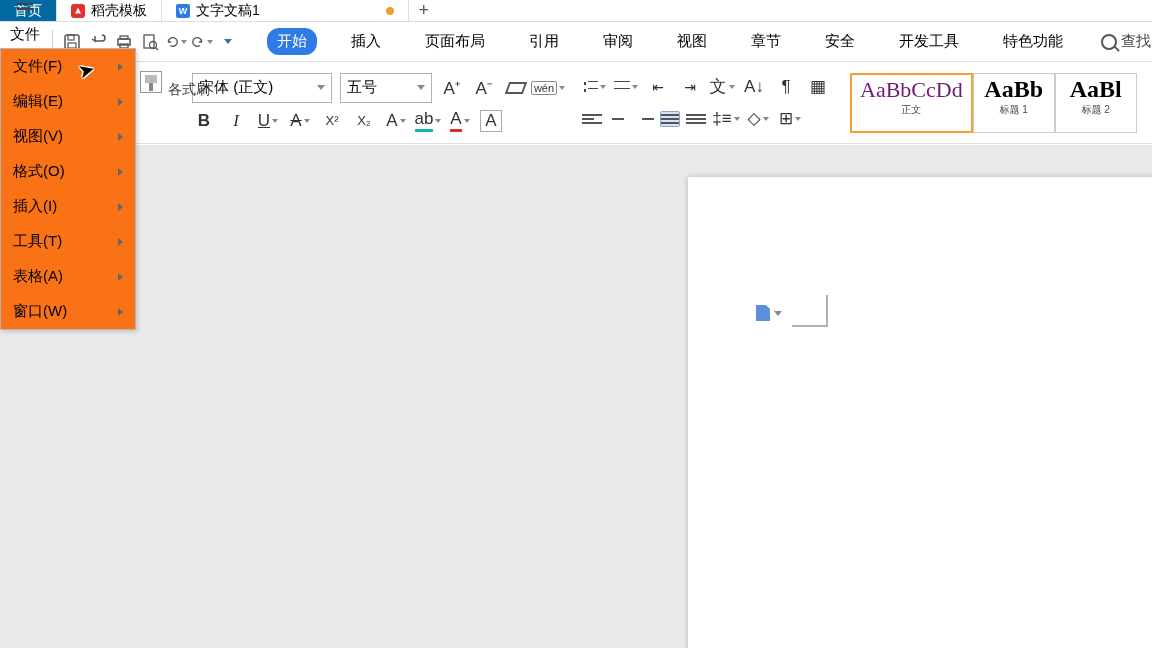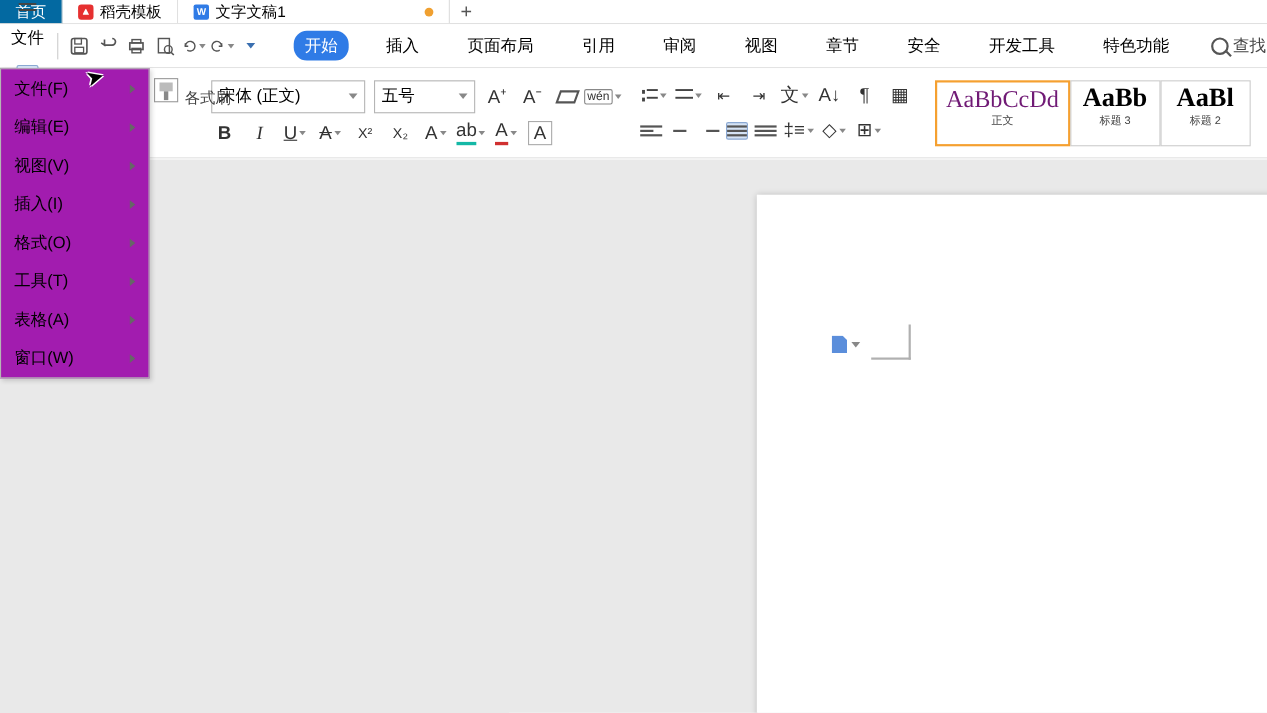--- a/index.html
+++ b/index.html
@@ -75,21 +75,21 @@
 .style-prev.big { font-weight:bold; font-size:24px; color:#000;}
 .style-name { font-size:10px; color:#444; }
 
 
 .fmtpainter-stub { position:absolute; left:140px; top:10px; font-size:14px; color:#444; }
 .fmtpainter-icon { width:22px;height:22px;border:1px solid #999; display:inline-block; position:relative; top:-1px; margin-right:2px;}
 .fmtpainter-icon::before{content:"";position:absolute;left:4px;top:3px;width:12px;height:8px;background:#bbb;}
 .fmtpainter-icon::after{content:"";position:absolute;left:8px;top:11px;width:4px;height:8px;background:#888;}
 
 
-.file-menu { position:absolute; left:0; top:62px; width:136px; background:#a21caf; border:1px solid #b5b5b5; box-shadow:2px 2px 4px rgba(0,0,0,.15); z-index:20; }
+.file-menu { position:absolute; left:0; top:48px; width:136px; background:#f97316; border:1px solid #b5b5b5; box-shadow:2px 2px 4px rgba(0,0,0,.15); z-index:20; }
 .file-menu-item { display:flex; justify-content:space-between; align-items:center; padding:8px 12px; font-size:15px; }
 .file-menu-item .arrow-r { width:0;height:0;border-top:4px solid transparent;border-bottom:4px solid transparent;border-left:5px solid #666; }
 
 
 .workspace { position:absolute; left:0; top:145px; right:0; bottom:0; background:#e9e9e9; overflow:hidden; }
 .page { position:absolute; left:688px; top:32px; width:560px; height:780px; background:#fff; box-shadow:0 0 6px rgba(0,0,0,.2); }
 .page-mark { position:absolute; left:104px; top:118px; width:36px;height:32px; border-right:2px solid #b0b0b0; border-bottom:2px solid #b0b0b0; }
 .doc-tag { position:absolute; left:68px; top:128px; display:flex; align-items:center; gap:4px; }
 .doc-tag .pg { width:14px;height:16px;background:#5b8edb; clip-path:polygon(0 0,70% 0,100% 25%,100% 100%,0 100%);} 
 .doc-tag .dd2 { width:0;height:0;border-left:4px solid transparent;border-right:4px solid transparent;border-top:5px solid #888; }
@@ -290,21 +290,21 @@
     </div>
   </div>
 
   <div class="styles-panel">
     <div class="style-card active">
       <div class="style-prev">AaBbCcDd</div>
       <div class="style-name">正文</div>
     </div>
     <div class="style-card">
       <div class="style-prev big">AaBb</div>
-      <div class="style-name">标题 3</div>
+      <div class="style-name">标题 1</div>
     </div>
     <div class="style-card">
       <div class="style-prev big">AaBl</div>
       <div class="style-name">标题 2</div>
     </div>
   </div>
 </div>
 
 <div class="file-menu">
   <div class="file-menu-item">
@@ -313,25 +313,25 @@
     </div>
   <div class="file-menu-item">
       <span>编辑(E)</span>
       <span class="arrow-r"></span>
     </div>
   <div class="file-menu-item">
       <span>视图(V)</span>
       <span class="arrow-r"></span>
     </div>
   <div class="file-menu-item">
+      <span>格式(O)</span>
+      <span class="arrow-r"></span>
+    </div>
+  <div class="file-menu-item">
       <span>插入(I)</span>
-      <span class="arrow-r"></span>
-    </div>
-  <div class="file-menu-item">
-      <span>格式(O)</span>
       <span class="arrow-r"></span>
     </div>
   <div class="file-menu-item">
       <span>工具(T)</span>
       <span class="arrow-r"></span>
     </div>
   <div class="file-menu-item">
       <span>表格(A)</span>
       <span class="arrow-r"></span>
     </div>

